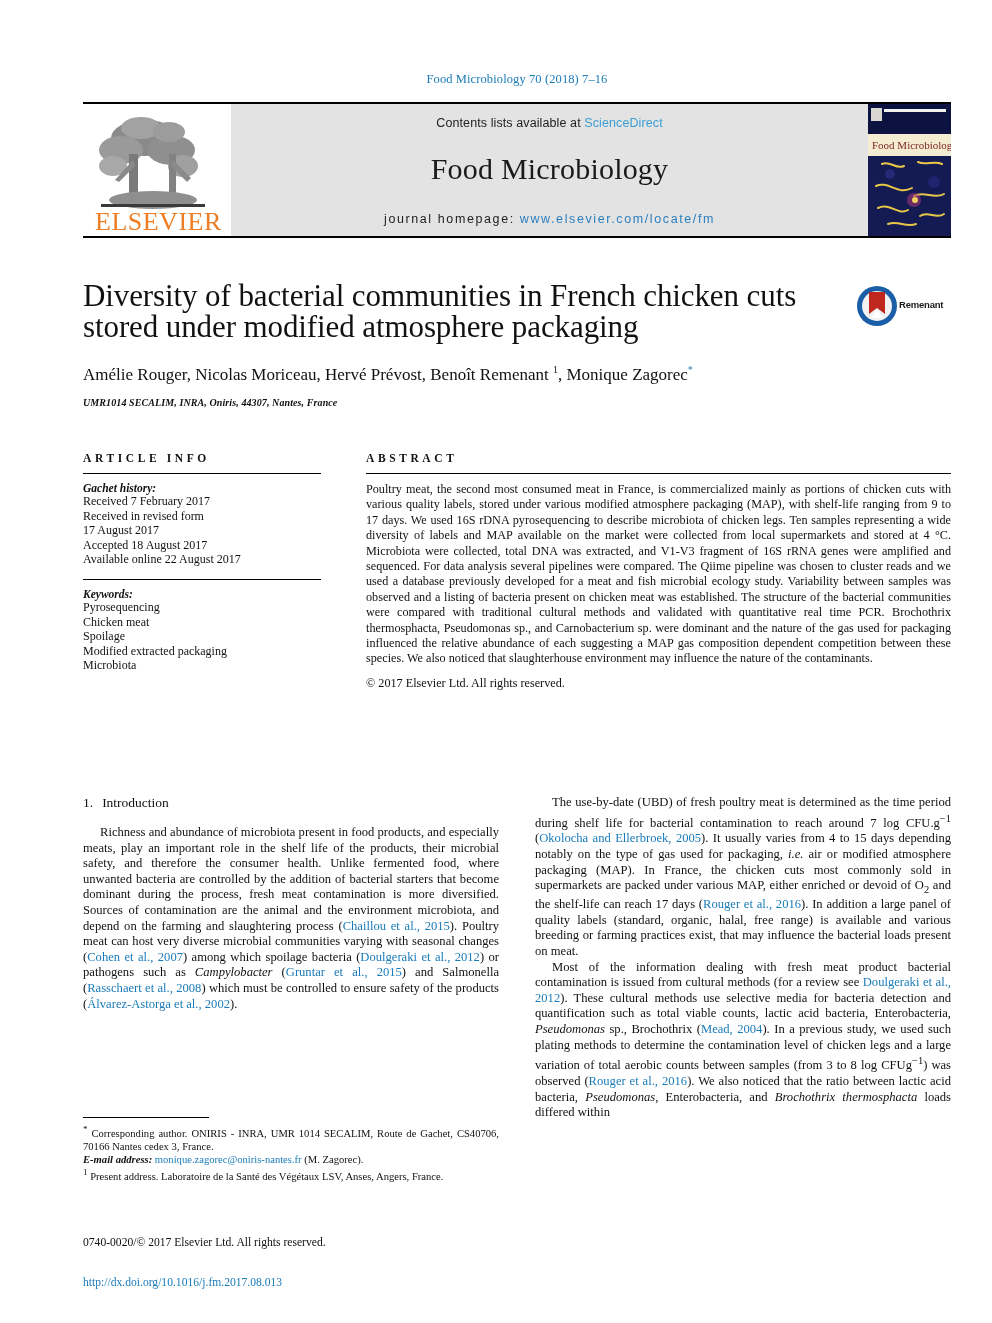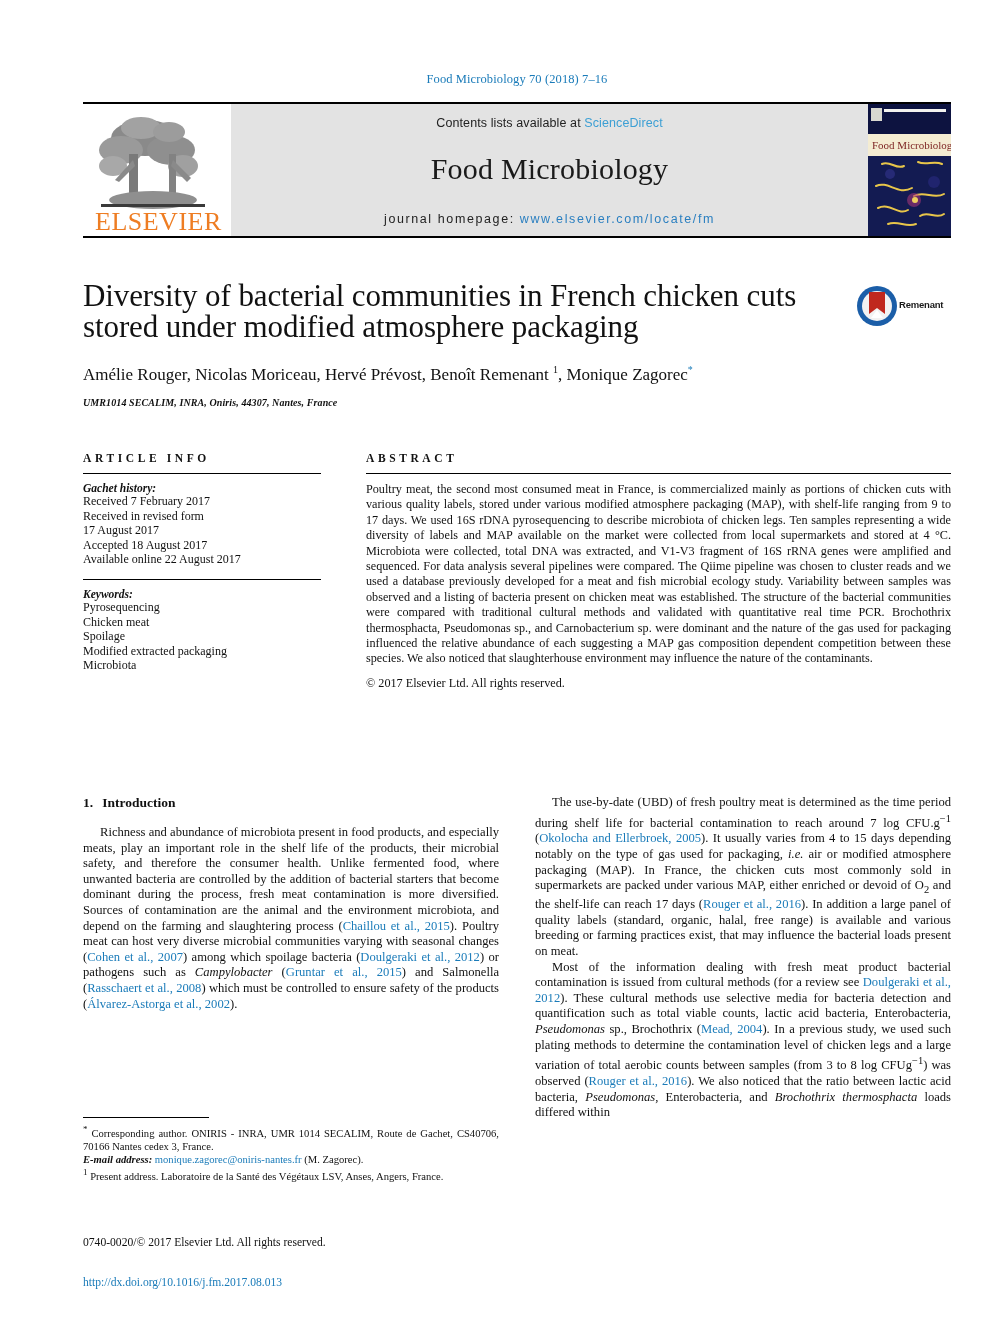--- a/index.html
+++ b/index.html
@@ -217,21 +217,21 @@
   }
   .bcol {
     position: absolute;
     top: 0;
     width: 416px;
   }
   .bcol-left { left: 0; }
   .bcol-right { left: 452px; }
   .sec-title {
     font-size: 13.5px;
-    font-weight: bold;
+    font-weight: normal;
     margin: 0 0 14px 0;
     color: #111;
   }
   .sec-title .num { margin-right: 9px; }
   p.body {
     font-size: 12.6px;
     line-height: 15.6px;
     text-align: justify;
     margin: 0;
     text-indent: 17px;

